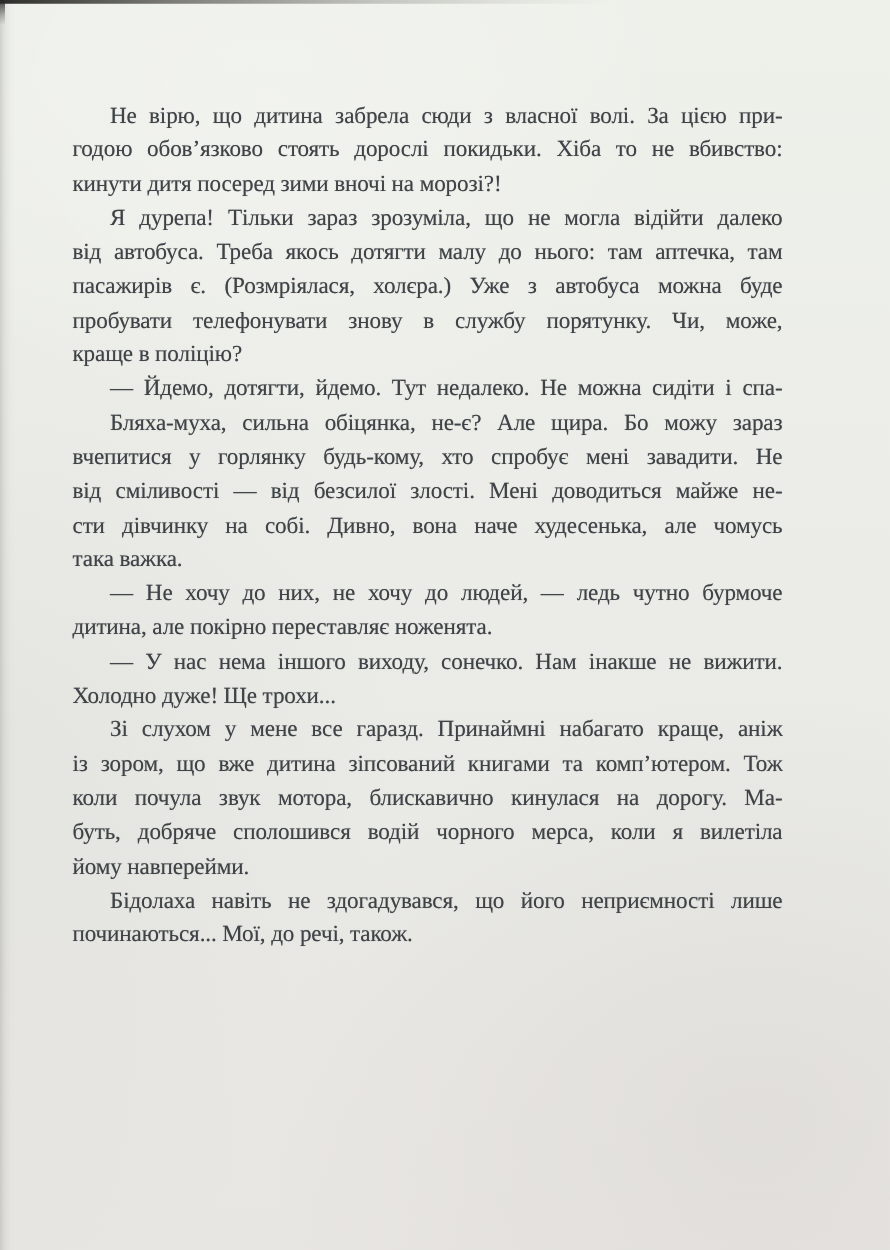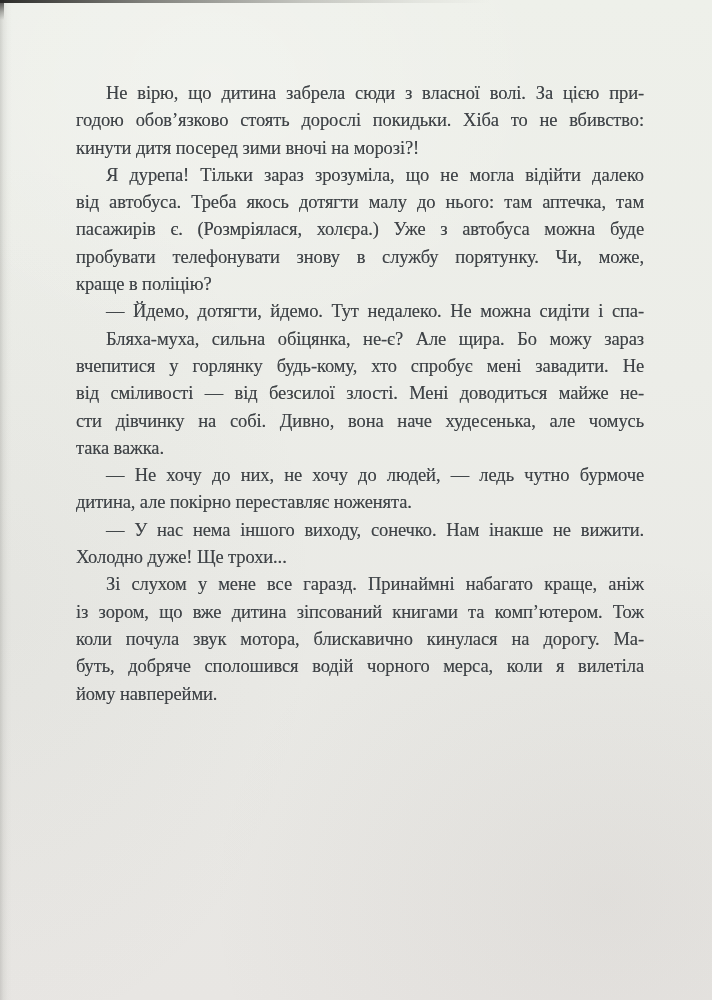--- a/index.html
+++ b/index.html
@@ -41,21 +41,21 @@
   .left-edge{
     position:absolute;top:0;left:0;width:12px;height:100%;
     background:linear-gradient(90deg,
       rgba(150,150,145,0.35) 0%,
       rgba(180,180,175,0.22) 30%,
       rgba(205,205,200,0.10) 65%,
       transparent 100%);
   }
   .text-block{
     position:absolute;
-    left:76px;top:80px;width:568px;
+    left:58px;top:80px;width:568px;
     color:var(--ink);
     font-size:18.5px;
     line-height:27.3px;
     letter-spacing:-0.1px;
     text-shadow:0 0 0.6px rgba(70,74,78,0.55);
   }
   .para{margin:0;padding:0;}
   .line{
     display:block;
     text-align:justify;
@@ -104,14 +104,18 @@
         <span class="line first">— У нас нема іншого виходу, сонечко. Нам інакше не вижити.</span>
         <span class="line last">Холодно дуже! Ще трохи...</span>
       </p>
       <p class="para">
         <span class="line first">Зі слухом у мене все гаразд. Принаймні набагато краще, аніж</span>
         <span class="line">із зором, що вже дитина зіпсований книгами та комп’ютером. Тож</span>
         <span class="line">коли почула звук мотора, блискавично кинулася на дорогу. Ма-</span>
         <span class="line">буть, добряче сполошився водій чорного мерса, коли я вилетіла</span>
         <span class="line last">йому навперейми.</span>
       </p>
+      <p class="para">
+        <span class="line first">Бідолаха навіть не здогадувався, що його неприємності лише</span>
+        <span class="line last">починаються... Мої, до речі, також.</span>
+      </p>
     </div>
 </div>
 
 </body></html>

